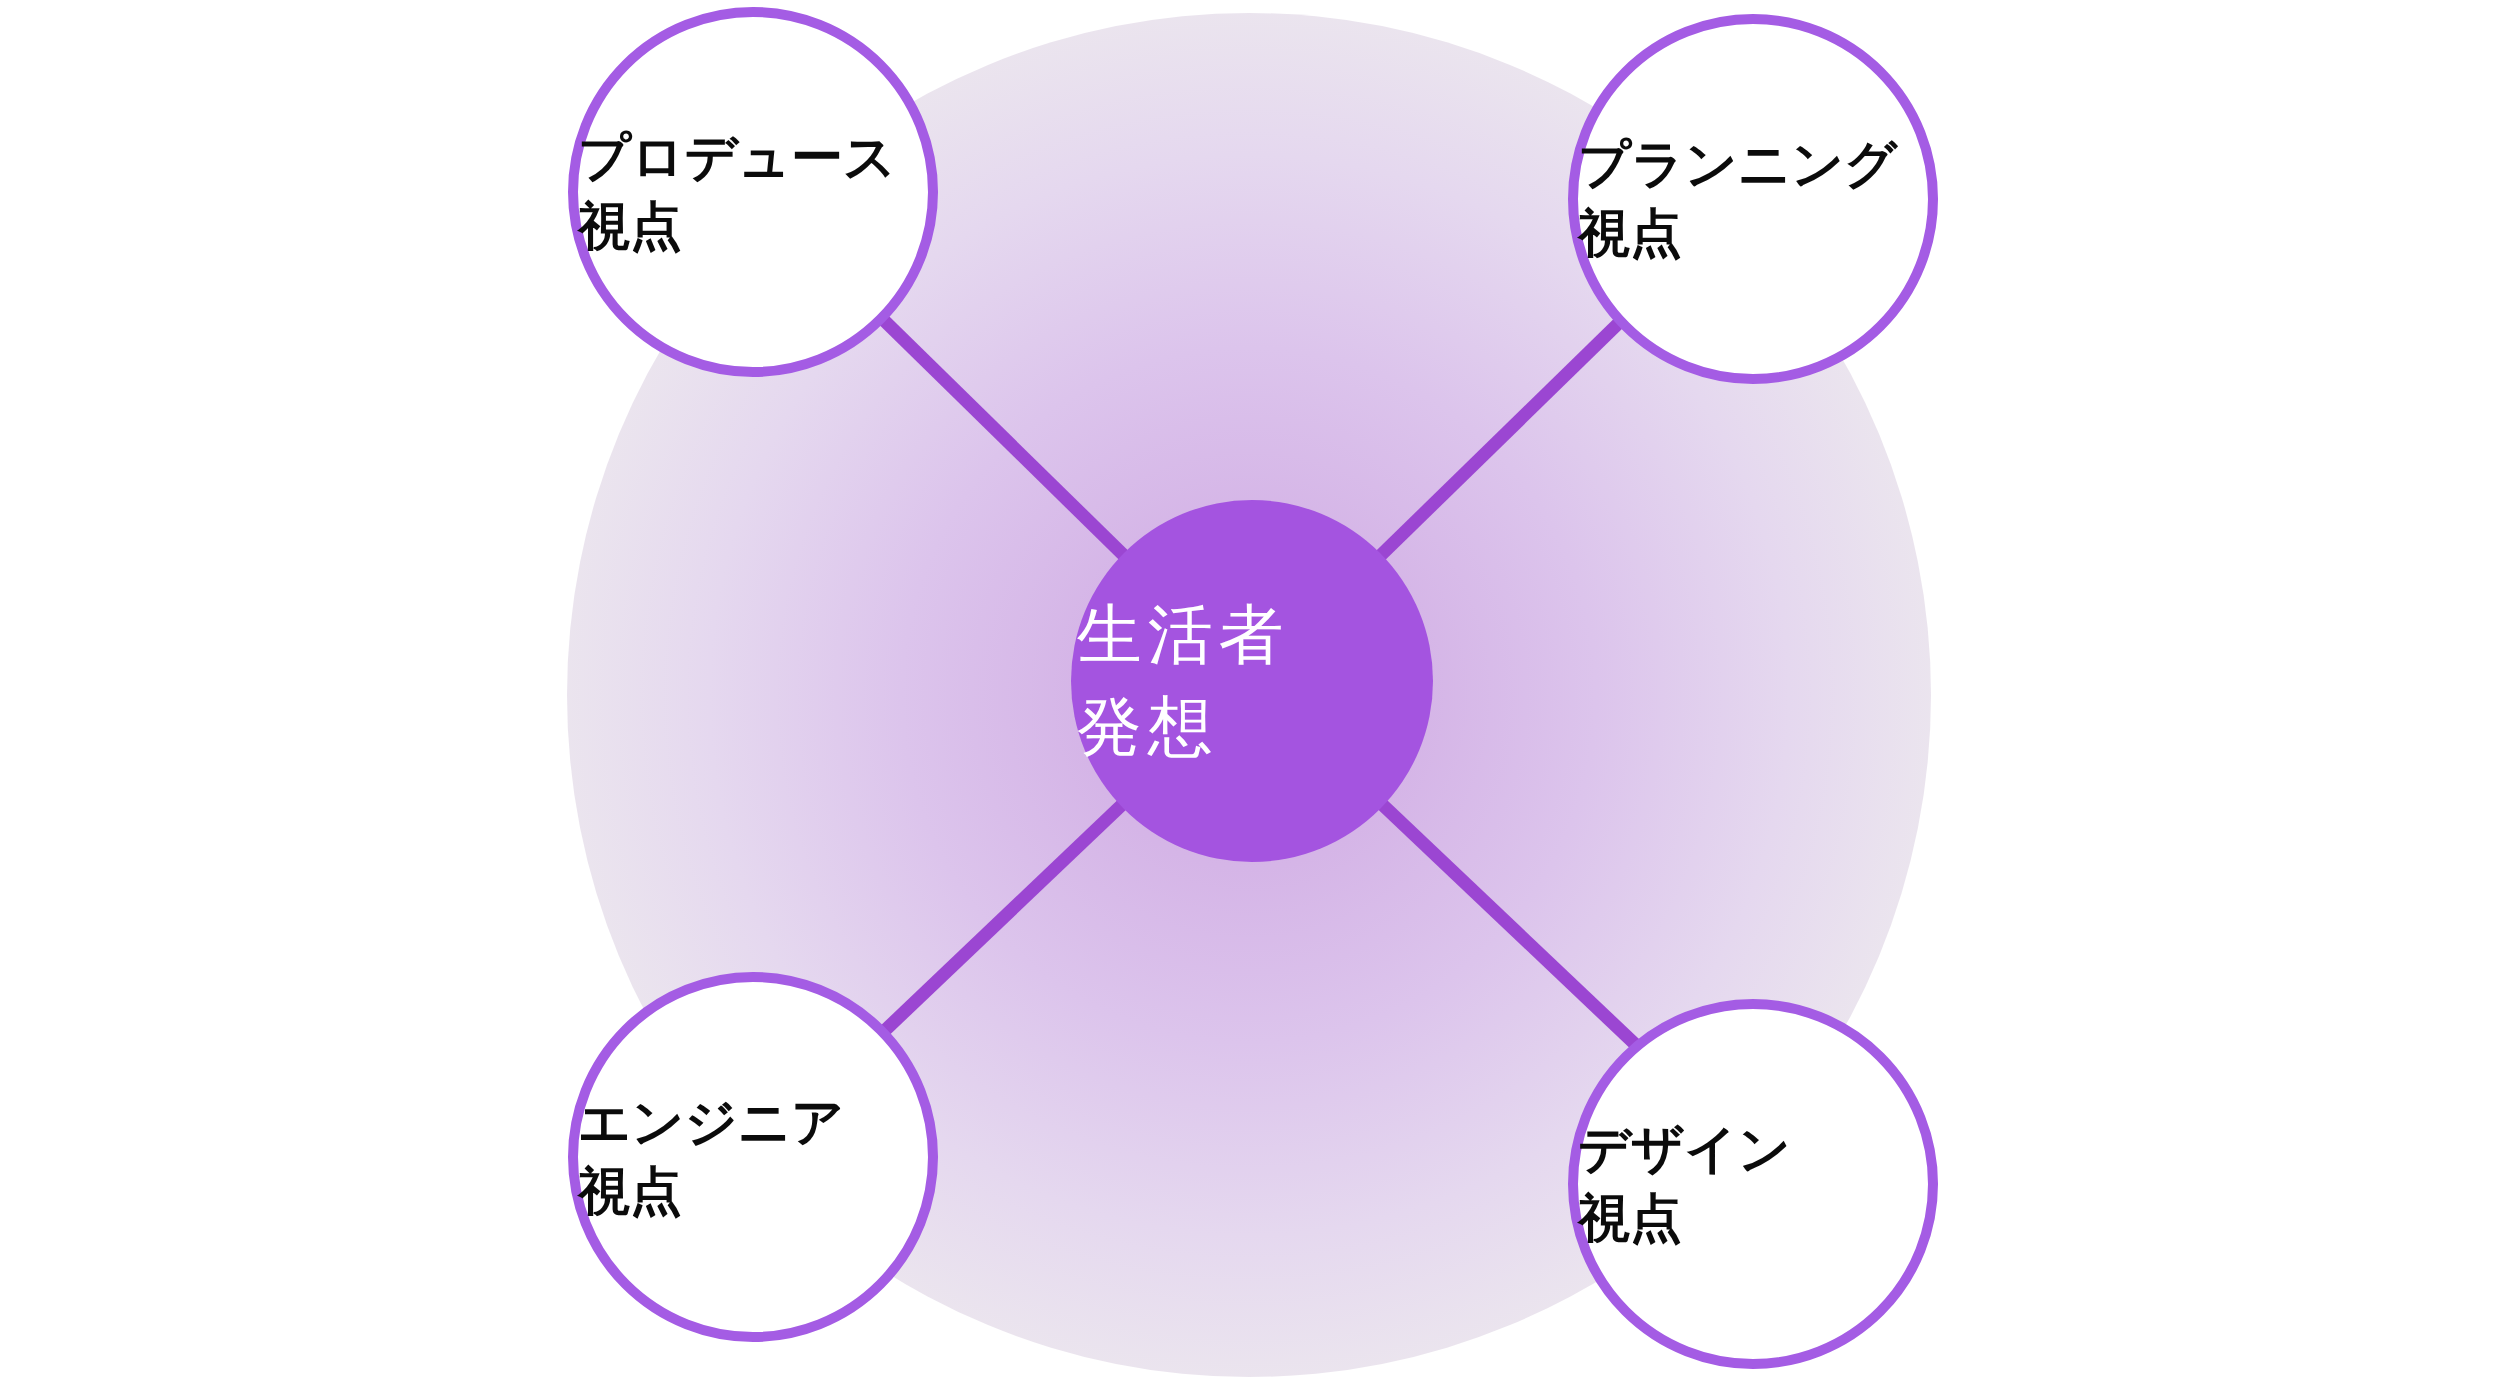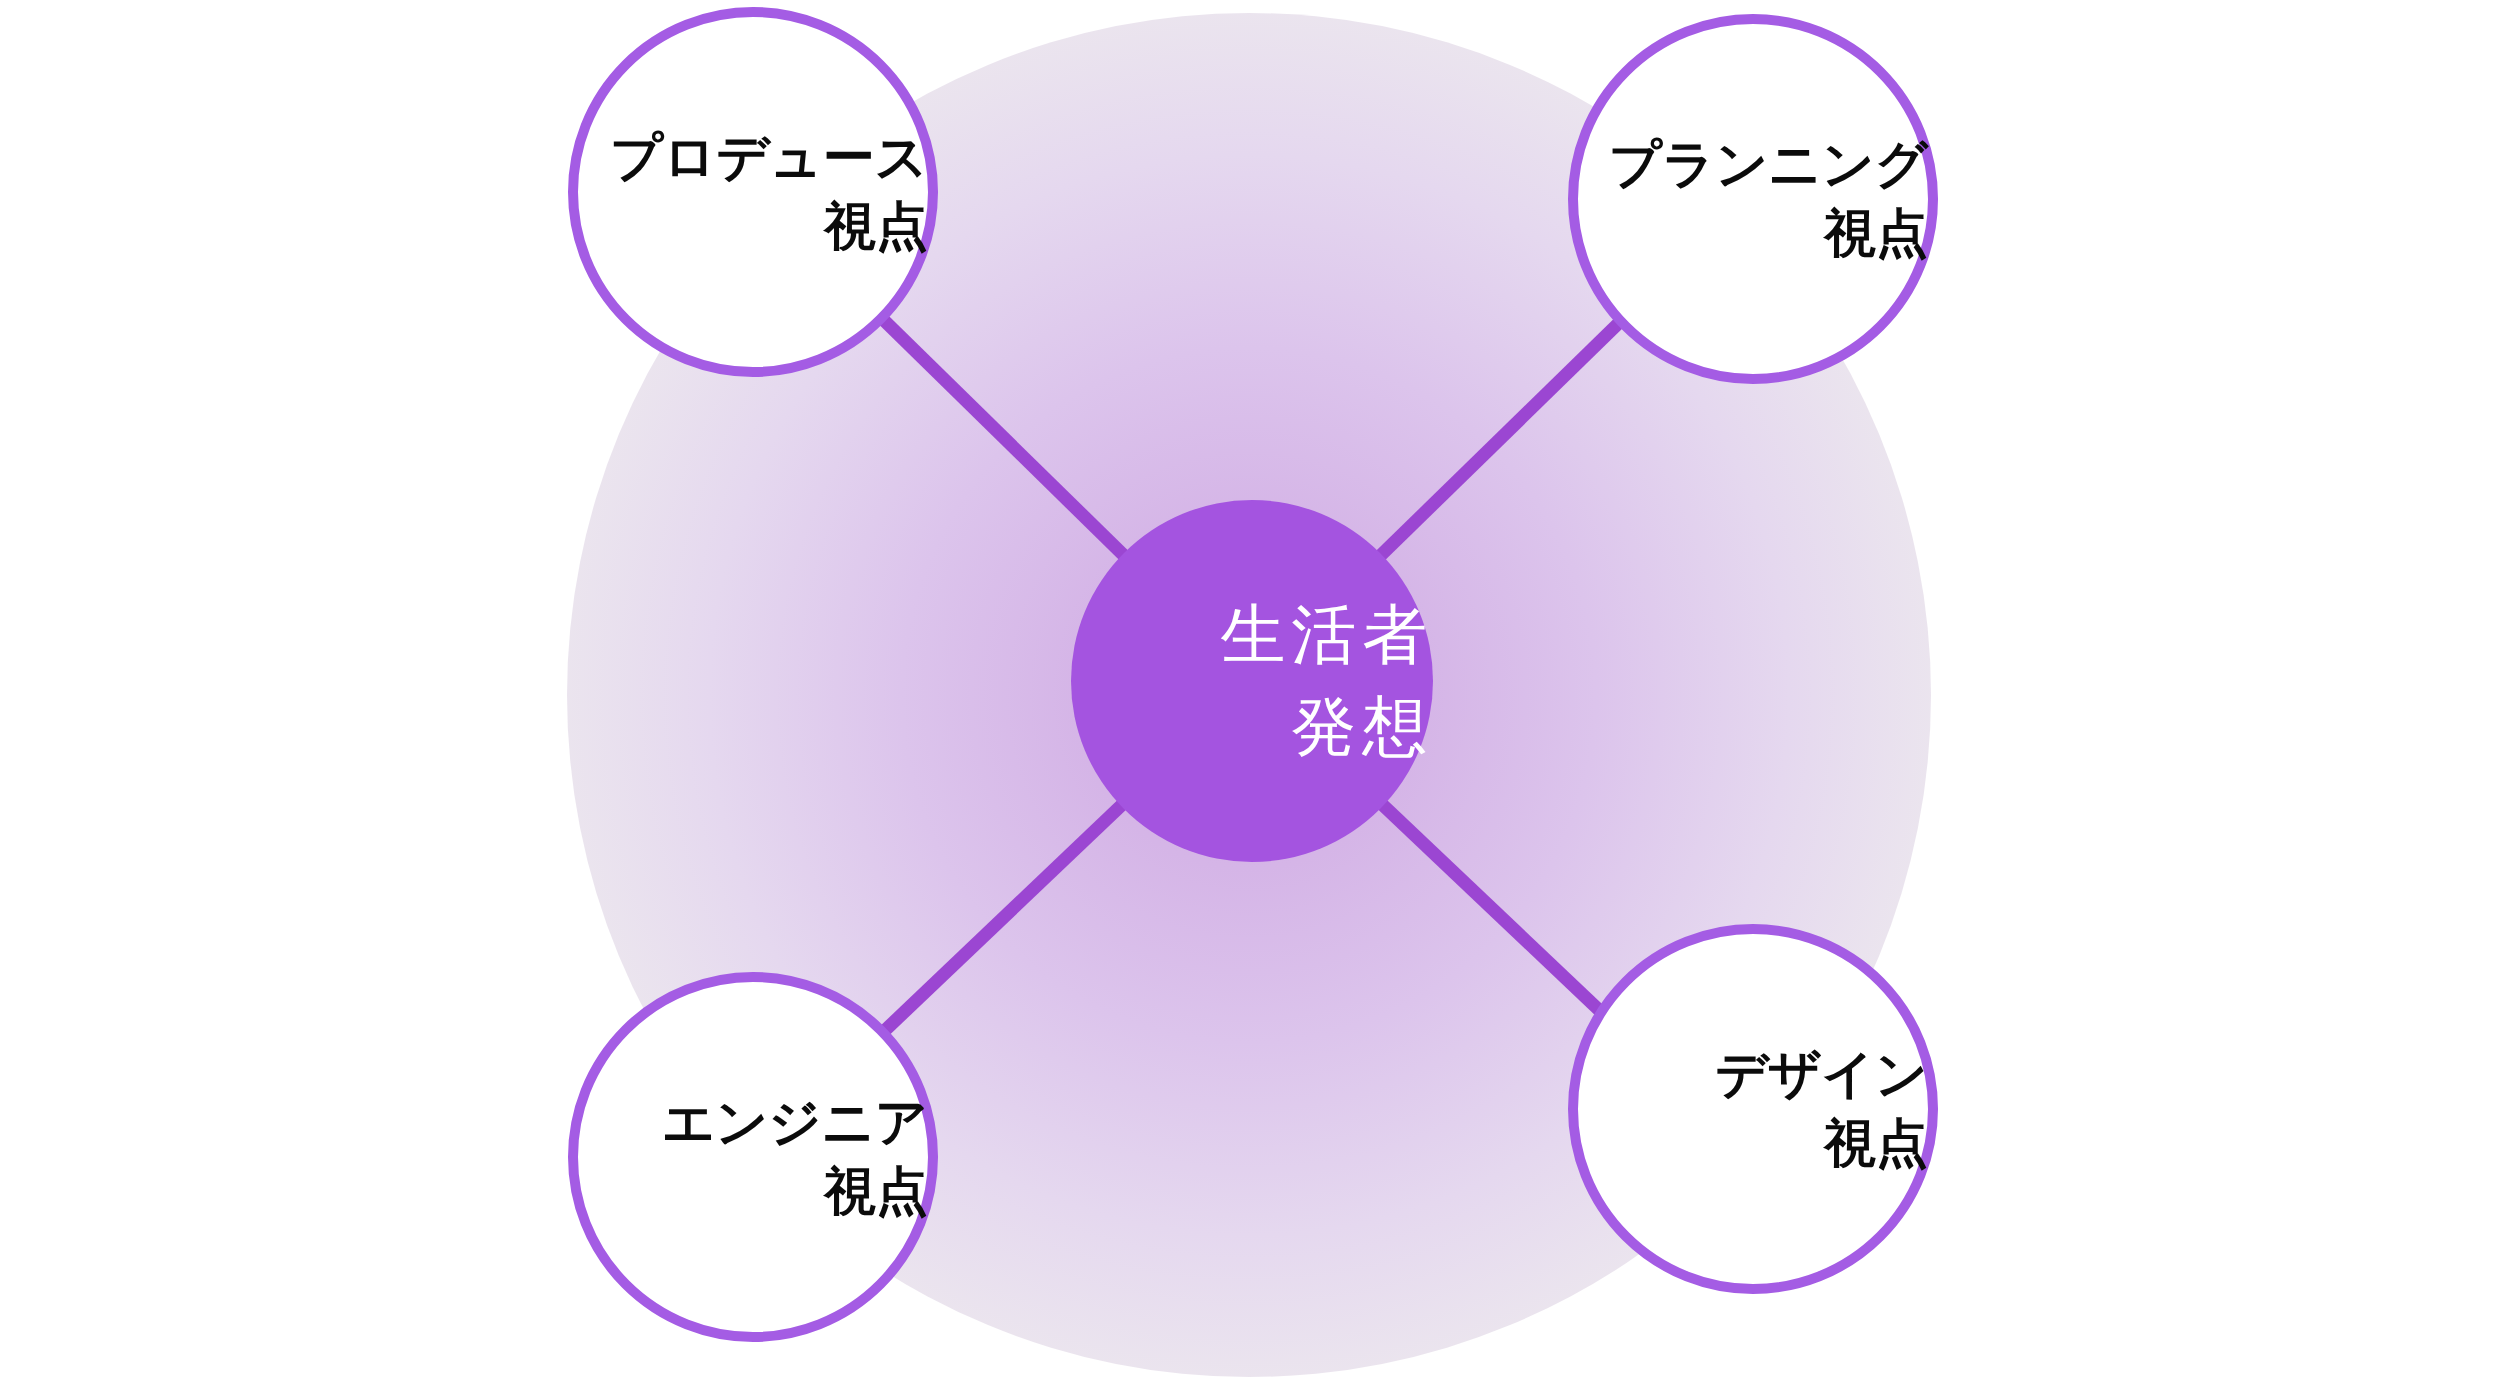--- a/index.html
+++ b/index.html
@@ -35,41 +35,41 @@
       var(--glow-outer) 97%,
       rgba(239,239,239,0) 100%);
   }
   svg.connectors{
     position:absolute;left:0;top:0;width:2500px;height:1388px;
   }
   svg.connectors line{
     stroke:var(--line);stroke-width:13;
   }
   .node{
-    position:absolute;display:flex;flex-direction:column;align-items:flex-end;
+    position:absolute;display:flex;flex-direction:column;align-items:flex-start;
     justify-content:center;text-align:center;border-radius:50%;
   }
   .center-node{
     left:1071px;top:500px;width:362px;height:362px;
     background:var(--center-fill);
     color:var(--center-text);
     font-weight:normal;font-size:65px;line-height:1.42;
     letter-spacing:0.09em;
   }
   .center-node .t{padding-left:0.09em;}
   .satellite{
     width:370px;height:370px;background:#ffffff;
     border:10px solid var(--ring);
     color:var(--label-text);
     font-weight:bold;font-size:52px;line-height:1.32;
   }
   .sat-tl{left:568px;top:7px;}
   .sat-tr{left:1568px;top:14px;}
   .sat-bl{left:568px;top:972px;}
-  .sat-br{left:1568px;top:924px;}
+  .sat-br{left:1568px;top:999px;}
 </style>
 </head>
 <body>
 
 <div class="stage">
 
   <div class="glow"></div>
 
   <svg class="connectors" viewBox="0 0 2500 1388">
     <line x1="1252" y1="681" x2="753" y2="192"></line>

